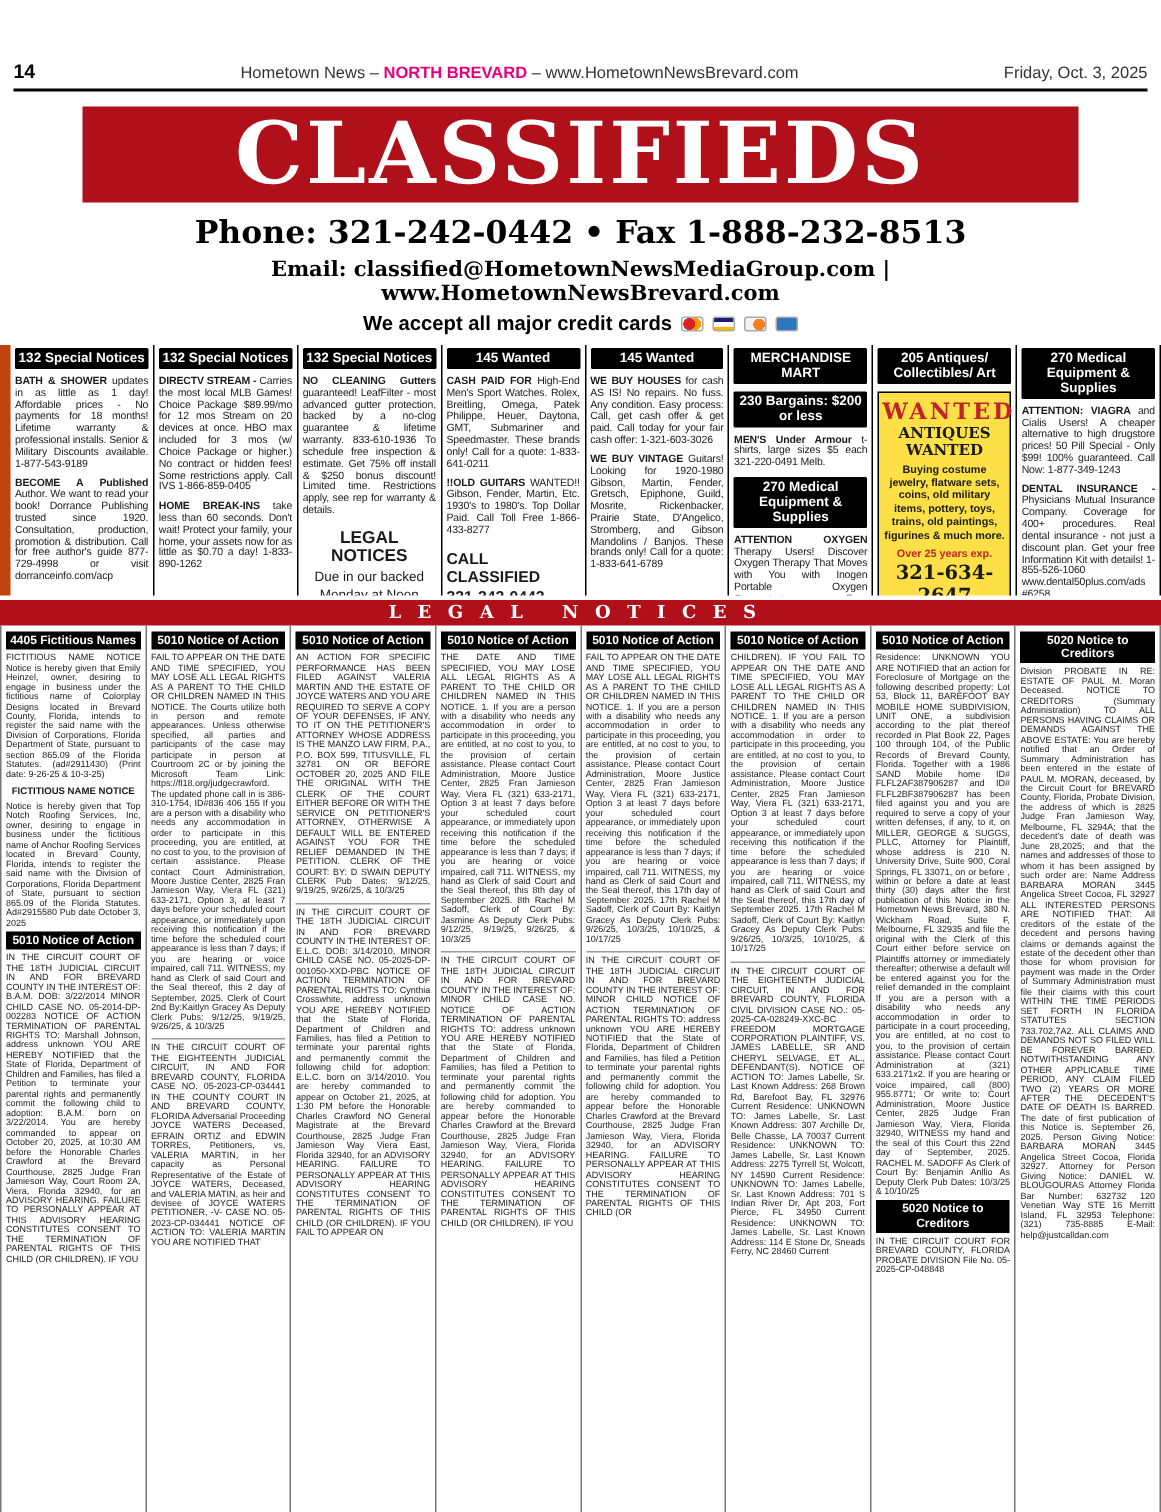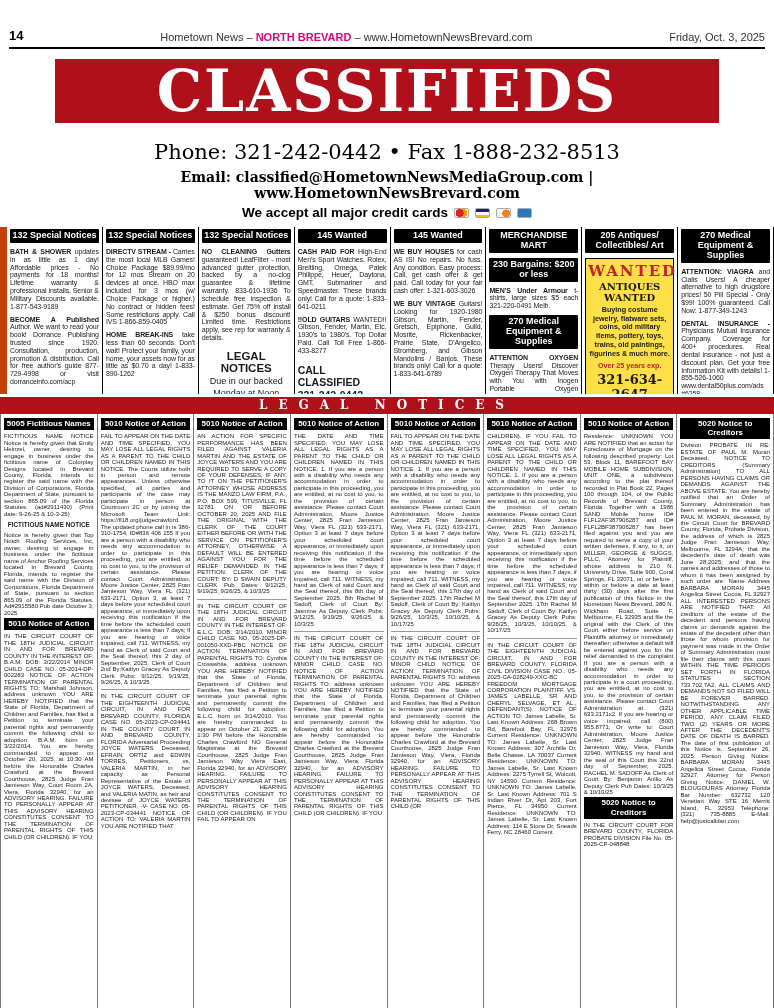--- a/index.html
+++ b/index.html
@@ -3,33 +3,33 @@
 <meta charset="utf-8">
 <style>
   :root{
     --red:#b0101a;
     --magenta:#e6007e;
     --ink:#1a1a1a;
   }
   *{margin:0;padding:0;box-sizing:border-box;}
   body{width:774px;height:1008px;background:#fff;color:var(--ink);
        font-family:"Liberation Sans",sans-serif;overflow:hidden;position:relative;}
-  .page{width:774px;height:1008px;padding-top:28px;}
+  .page{width:774px;height:1008px;padding-top:40px;}
 
   
   .running-head{display:flex;justify-content:space-between;align-items:flex-end;
     margin:0 9px;border-bottom:2.5px solid #000;padding-bottom:4px;font-size:11px;color:#333;}
   .running-head .pagenum{font-weight:bold;font-size:13px;color:#000;}
   .running-head .brand{color:var(--magenta);font-weight:bold;}
 
   
   .masthead{margin:10px 55px 0;}
   .banner{background:var(--red);color:#fff;text-align:center;height:64px;
     font-family:"DejaVu Serif",serif;font-weight:bold;font-size:57px;line-height:64px;letter-spacing:2px;}
-  .phone-line{text-align:center;font-family:"DejaVu Serif",serif;font-weight:normal;font-size:21px;margin-top:17px;color:#000;}
+  .phone-line{text-align:center;font-family:"DejaVu Serif",serif;font-weight:bold;font-size:21px;margin-top:7px;color:#000;}
   .email-line{text-align:center;font-family:"DejaVu Serif",serif;font-weight:bold;font-size:14px;margin-top:5px;color:#000;}
   .credit-line{display:flex;justify-content:center;align-items:center;gap:6px;
     font-weight:bold;font-size:13.5px;margin-top:4px;color:#000;}
   .card{width:15px;height:10px;border:1px solid #aaa;border-radius:2px;display:inline-block;}
   .card.mc{background:radial-gradient(circle at 35% 50%, #d22 42%, rgba(0,0,0,0) 44%),
             radial-gradient(circle at 65% 50%, #f90 42%, rgba(0,0,0,0) 44%), #fff;}
   .card.visa{background:linear-gradient(#1a1f71 32%, #fff 32%, #fff 72%, #f7b600 72%);}
   .card.disc{background:radial-gradient(circle at 70% 55%, #f68121 38%, rgba(0,0,0,0) 40%), #f4f4f4;}
   .card.amex{background:#2e77bc;}
 
@@ -156,21 +156,21 @@
       <p class="ad"><b>ATTENTION: VIAGRA</b><span>and Cialis Users! A cheaper alternative to high drugstore prices! 50 Pill Special - Only $99! 100% guaranteed. Call Now: 1-877-349-1243</span></p>
       <p class="ad"><b>DENTAL INSURANCE -</b><span>Physicians Mutual Insurance Company. Coverage for 400+ procedures. Real dental insurance - not just a discount plan. Get your free Information Kit with details! 1-855-526-1060 www.dental50plus.com/ads #6258</span></p>
     </div>
 
   </div>
 
   <div class="legal-banner">LEGAL NOTICES</div>
 
   <div class="legal-grid">
       <div class="lcol">
-        <div class="l-head">5005 Fictitious Names</div>
+        <div class="l-head">4405 Fictitious Names</div>
         <div class="l-text">FICTITIOUS NAME NOTICE Notice is hereby given that Emily Heinzel, owner, desiring to engage in business under the fictitious name of Colorplay Designs located in Brevard County, Florida, intends to register the said name with the Division of Corporations, Florida Department of State, pursuant to section 865.09 of the Florida Statutes. (ad#2911430) (Print date: 9-26-25 &amp; 10-3-25)</div>
         <div class="l-sub">FICTITIOUS NAME NOTICE</div>
         <div class="l-text">Notice is hereby given that Top Notch Roofing Services, Inc, owner, desiring to engage in business under the fictitious name of Anchor Roofing Services located in Brevard County, Florida, intends to register the said name with the Division of Corporations, Florida Department of State, pursuant to section 865.09 of the Florida Statutes. Ad#2915580 Pub date October 3, 2025</div>
         <div class="l-head">5010 Notice of Action</div>
         <div class="l-text">IN THE CIRCUIT COURT OF THE 18TH JUDICIAL CIRCUIT IN AND FOR BREVARD COUNTY IN THE INTEREST OF: B.A.M. DOB: 3/22/2014 MINOR CHILD CASE NO. 05-2014-DP-002283 NOTICE OF ACTION TERMINATION OF PARENTAL RIGHTS TO: Marshall Johnson, address unknown YOU ARE HEREBY NOTIFIED that the State of Florida, Department of Children and Families, has filed a Petition to terminate your parental rights and permanently commit the following child to adoption: B.A.M. born on 3/22/2014. You are hereby commanded to appear on October 20, 2025, at 10:30 AM before the Honorable Charles Crawford at the Brevard Courthouse, 2825 Judge Fran Jamieson Way, Court Room 2A, Viera, Florida 32940, for an ADVISORY HEARING. FAILURE TO PERSONALLY APPEAR AT THIS ADVISORY HEARING CONSTITUTES CONSENT TO THE TERMINATION OF PARENTAL RIGHTS OF THIS CHILD (OR CHILDREN). IF YOU</div>
       </div>
       <div class="lcol">
         <div class="l-head">5010 Notice of Action</div>
         <div class="l-text">FAIL TO APPEAR ON THE DATE AND TIME SPECIFIED, YOU MAY LOSE ALL LEGAL RIGHTS AS A PARENT TO THE CHILD OR CHILDREN NAMED IN THIS NOTICE. The Courts utilize both in person and remote appearances. Unless otherwise specified, all parties and participants of the case may participate in person at Courtroom 2C or by joining the Microsoft Team Link: https://fl18.org/judgecrawford. The updated phone call in is 386-310-1754, ID#836 406 155 If you are a person with a disability who needs any accommodation in order to participate in this proceeding, you are entitled, at no cost to you, to the provision of certain assistance. Please contact Court Administration, Moore Justice Center, 2825 Fran Jamieson Way, Viera FL (321) 633-2171, Option 3, at least 7 days before your scheduled court appearance, or immediately upon receiving this notification if the time before the scheduled court appearance is less than 7 days; if you are hearing or voice impaired, call 711. WITNESS, my hand as Clerk of said Court and the Seal thereof, this 2 day of September, 2025. Clerk of Court 2nd By:Kaitlyn Gracey As Deputy Clerk Pubs: 9/12/25, 9/19/25, 9/26/25, &amp; 10/3/25</div>
         <div class="l-text">IN THE CIRCUIT COURT OF THE EIGHTEENTH JUDICIAL CIRCUIT, IN AND FOR BREVARD COUNTY, FLORIDA CASE NO. 05-2023-CP-034441 IN THE COUNTY COURT IN AND BREVARD COUNTY, FLORIDA Adversarial Proceeding JOYCE WATERS Deceased, EFRAIN ORTIZ and EDWIN TORRES, Petitioners, vs, VALERIA MARTIN, in her capacity as Personal Representative of the Estate of JOYCE WATERS, Deceased, and VALERIA MATIN, as heir and devisee of JOYCE WATERS PETITIONER, -V- CASE NO. 05-2023-CP-034441 NOTICE OF ACTION TO: VALERIA MARTIN YOU ARE NOTIFIED THAT</div>

